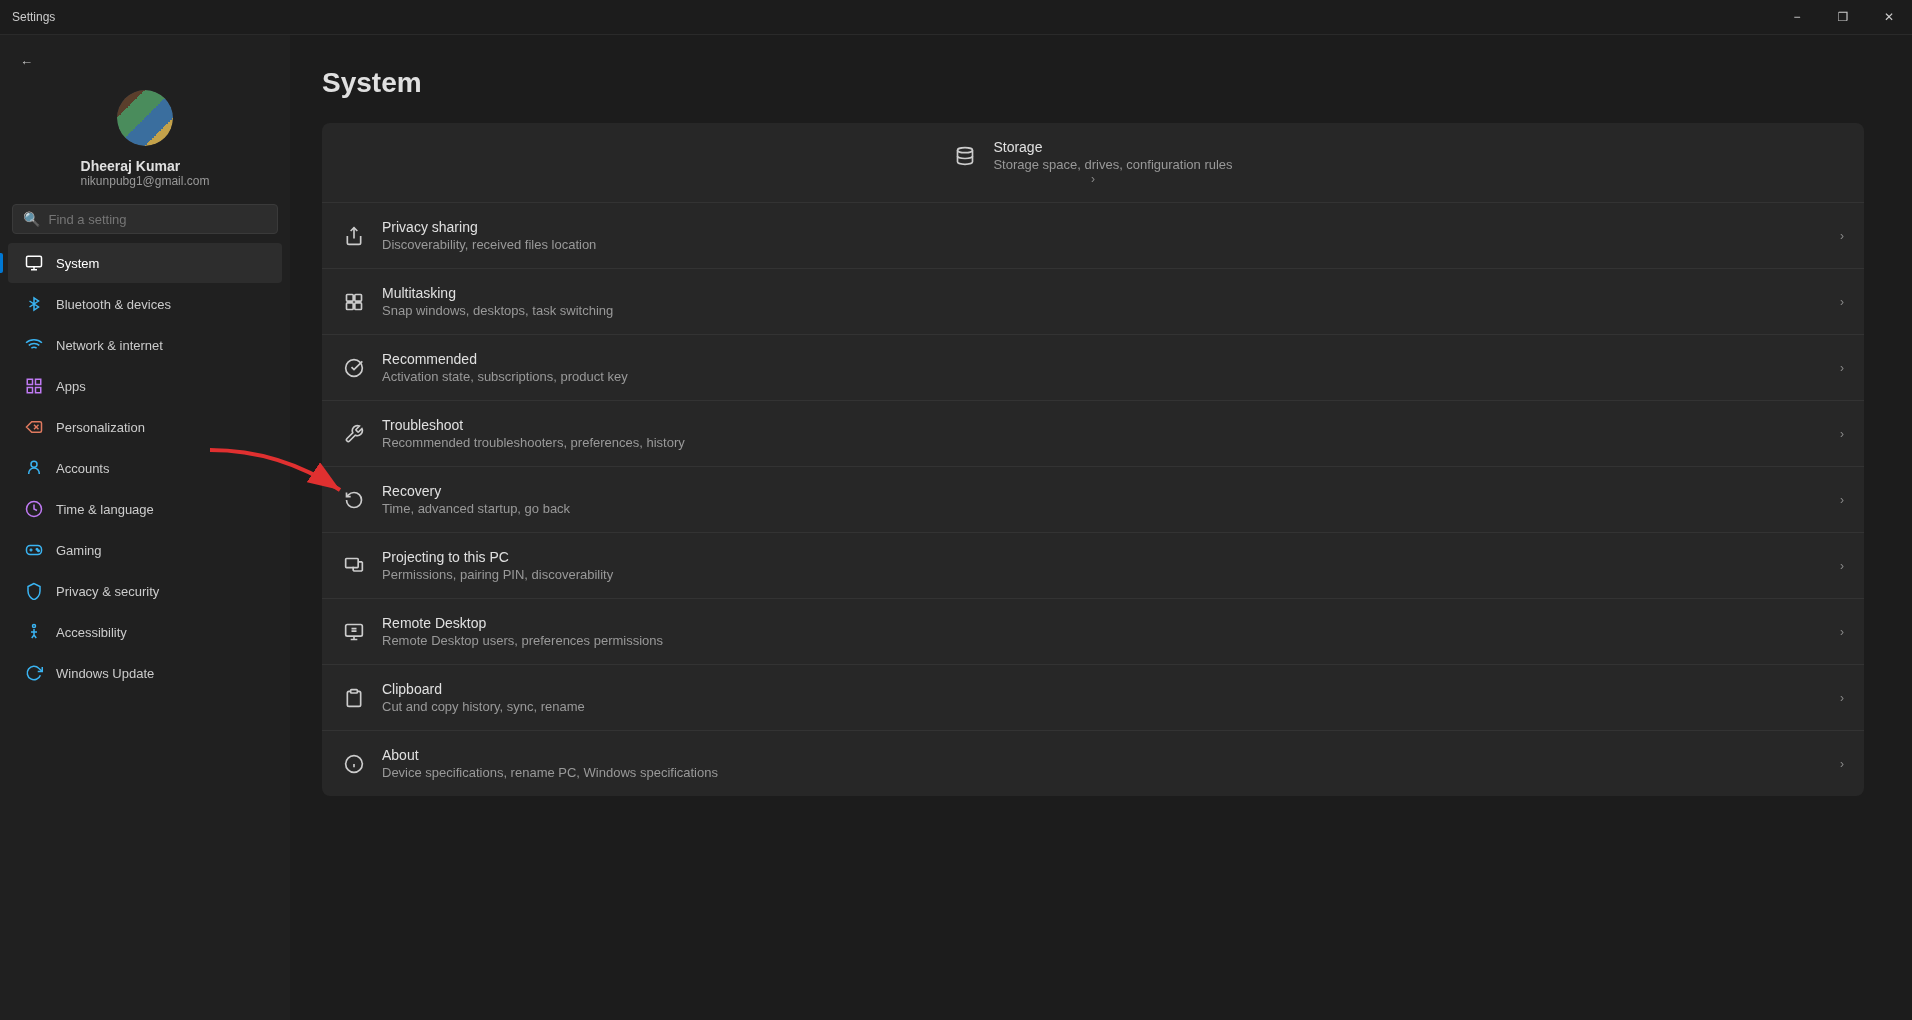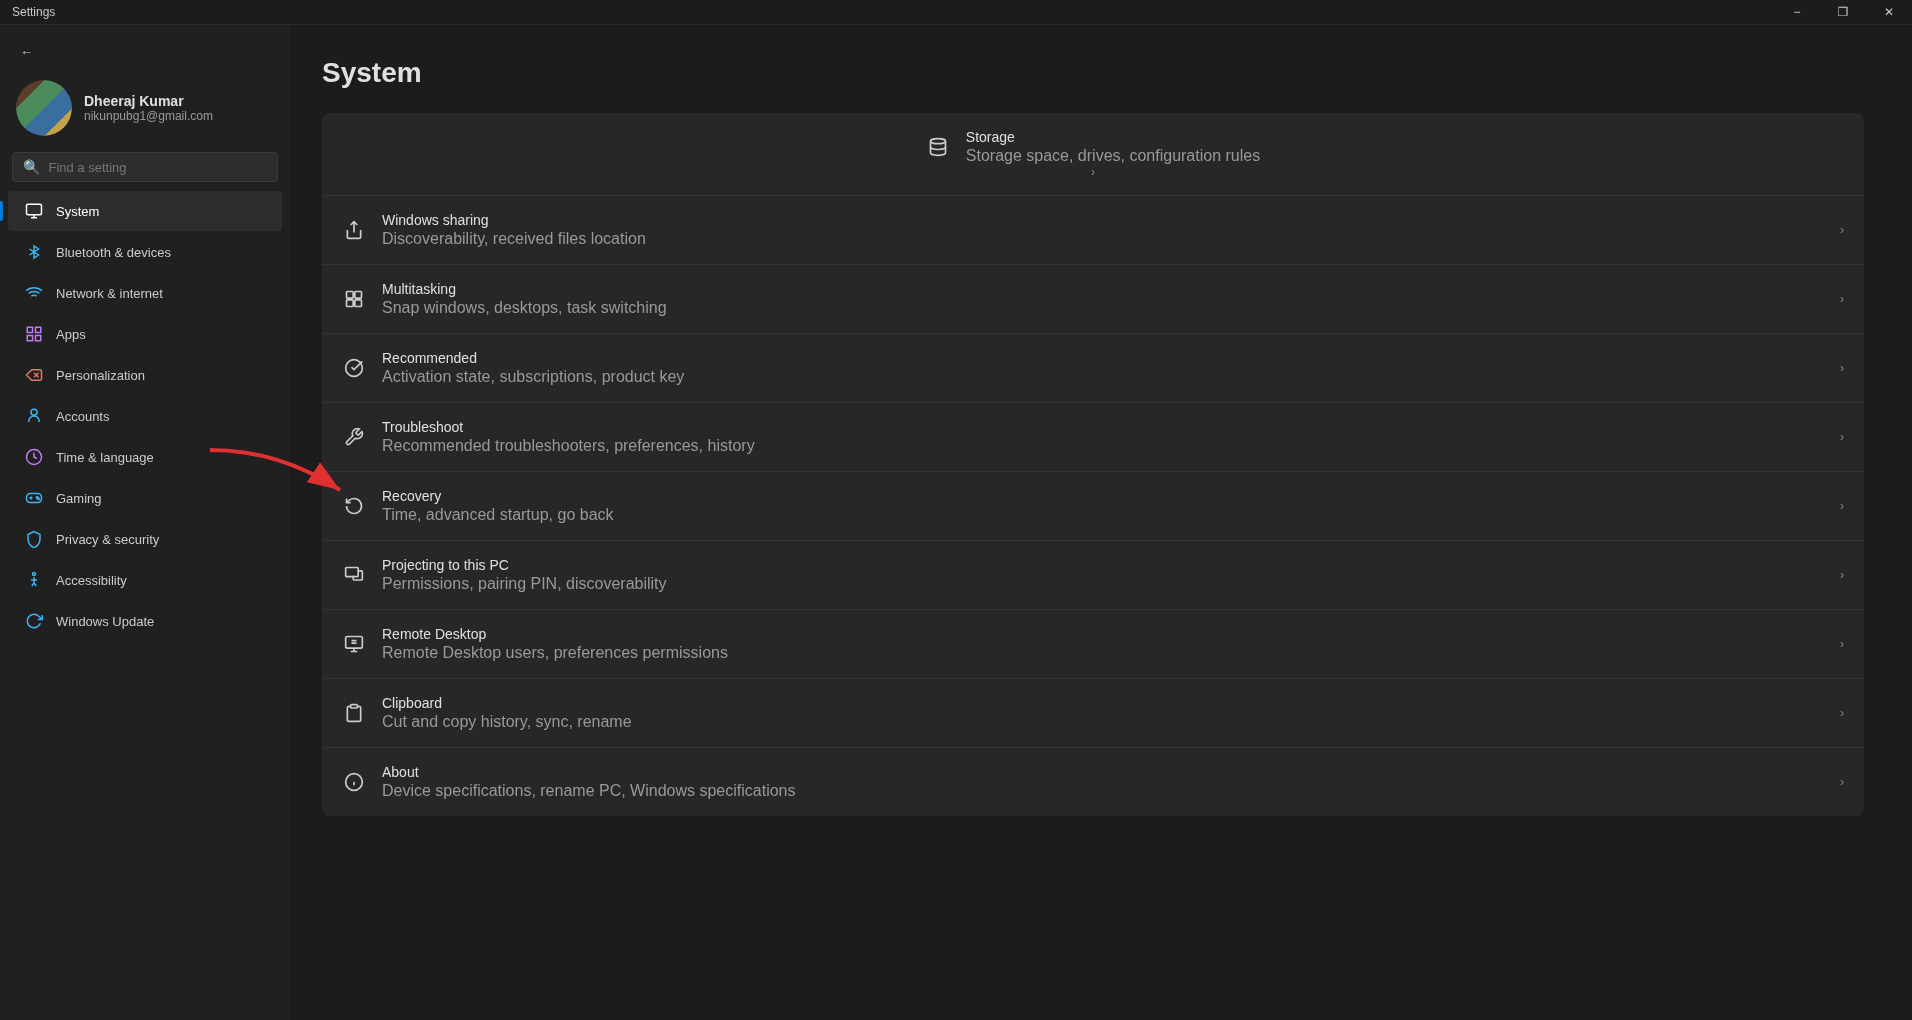--- a/index.html
+++ b/index.html
@@ -9,21 +9,21 @@
       background: #1c1c1c;
       color: #e0e0e0;
       font-family: 'Segoe UI', Arial, sans-serif;
       overflow: hidden;
       display: flex;
       flex-direction: column;
     }
 
     
     .titlebar {
-      height: 25px;
+      height: 35px;
       background: #1c1c1c;
       display: flex;
       align-items: center;
       justify-content: space-between;
       padding: 0 0 0 12px;
       flex-shrink: 0;
       border-bottom: 1px solid #2a2a2a;
     }
     .titlebar-title {
       font-size: 12px;
@@ -73,20 +73,21 @@
       margin: 4px 8px;
       font-size: 13px;
       color: #ccc;
     }
 
     .user-section {
       display: flex;
       align-items: center;
       gap: 12px;
       padding: 12px 16px 16px 16px;
+      flex-direction: column;
     }
     .avatar {
       width: 56px;
       height: 56px;
       border-radius: 50%;
       background: #3a3a3a;
       flex-shrink: 0;
       overflow: hidden;
       display: flex;
       align-items: center;
@@ -197,21 +198,21 @@
       width: 24px;
       height: 24px;
       display: flex;
       align-items: center;
       justify-content: center;
       color: #ccc;
       flex-shrink: 0;
     }
     .settings-item-text { display: flex; flex-direction: column; }
     .settings-item-title { font-size: 14px; color: #e0e0e0; font-weight: 400; }
-    .settings-item-desc { font-size: 16px; color: #999; margin-top: 2px; }
+    .settings-item-desc { font-size: 13px; color: #999; margin-top: 2px; }
 
     .chevron {
       color: #888;
       font-size: 12px;
     }
 
     
     ::-webkit-scrollbar { width: 6px; }
     ::-webkit-scrollbar-track { background: transparent; }
     ::-webkit-scrollbar-thumb { background: #444; border-radius: 3px; }
@@ -380,21 +381,21 @@
         <div class="settings-item">
     <div class="settings-item-left">
       <span class="settings-item-icon">
               <svg width="20" height="20" viewBox="0 0 24 24" fill="none" stroke="currentColor" stroke-width="2">
                 <path d="M4 12v8a2 2 0 0 0 2 2h12a2 2 0 0 0 2-2v-8"></path>
                 <polyline points="16 6 12 2 8 6"></polyline>
                 <line x1="12" y1="2" x2="12" y2="15"></line>
               </svg>
             </span>
       <div class="settings-item-text">
-        <span class="settings-item-title">Windows sharing</span>
+        <span class="settings-item-title">Privacy sharing</span>
         <span class="settings-item-desc">Discoverability, received files location</span>
       </div>
     </div>
     <span class="chevron">›</span>
   </div>
         <div class="settings-item">
     <div class="settings-item-left">
       <span class="settings-item-icon">
               <svg width="20" height="20" viewBox="0 0 24 24" fill="none" stroke="currentColor" stroke-width="2">
                 <rect x="3" y="3" width="8" height="8" rx="1"></rect>

